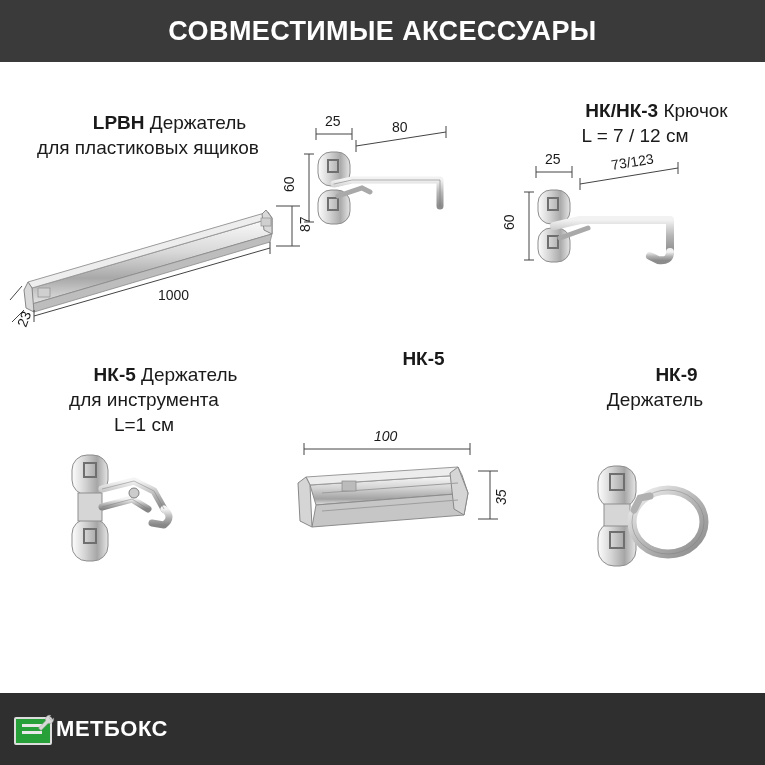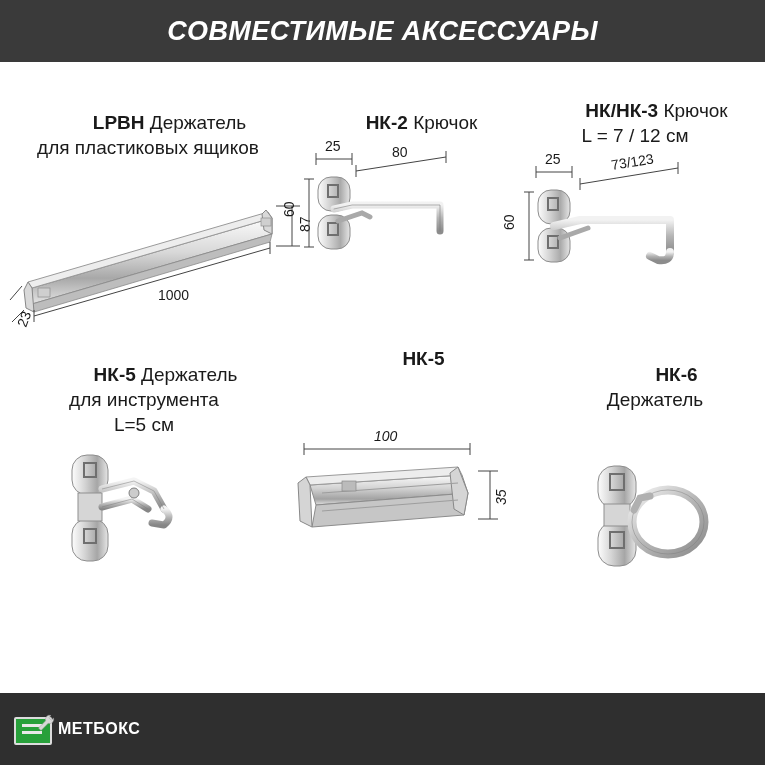--- a/index.html
+++ b/index.html
@@ -33,21 +33,20 @@
     align-items: center;
     justify-content: center;
   }
   .header-title {
     color: #ffffff;
     font-size: 27px;
     font-weight: bold;
     letter-spacing: 0.4px;
     text-align: left;
     font-family: "Liberation Sans", sans-serif;
-    font-style: italic;
   }
 
   
   .footer {
     position: absolute;
     left: 0;
     bottom: 0;
     width: 765px;
     height: 72px;
     background: #2f2f2f;
@@ -89,21 +88,21 @@
   }
   .logo-wrench {
     position: absolute;
     left: 26px;
     top: 2px;
     width: 20px;
     height: 20px;
   }
   .logo-text {
     color: #ffffff;
-    font-size: 16px;
+    font-size: 22px;
     font-weight: bold;
     letter-spacing: 0.5px;
     margin-left: 4px;
   }
 
   
   .grid {
     position: absolute;
     left: 0;
     top: 62px;
@@ -199,24 +198,20 @@
           <g stroke="#444" stroke-width="1" fill="none">
             <line x1="4" y1="126" x2="-8" y2="140"></line>
             <line x1="6" y1="150" x2="-6" y2="162"></line>
           </g>
           <text class="dimtext" x="8" y="168" transform="rotate(-70 8 168)">23</text>
         </svg>
       </div>
     </div>
 
     <div class="cell" style="left:300px; top:48px; width:200px;">
-      <div class="cell-title">
-        <span class="code">НК-2</span>
-        <span>Крючок</span>
-      </div>
       <div class="cell-art" style="height:170px;">
         <svg width="200" height="170" viewBox="0 0 200 170">
           <defs>
             <linearGradient id="plate2" x1="0" y1="0" x2="1" y2="0">
               <stop offset="0%" stop-color="#fdfdfd"></stop>
               <stop offset="35%" stop-color="#d5d5d5"></stop>
               <stop offset="70%" stop-color="#aaaaaa"></stop>
               <stop offset="100%" stop-color="#e6e6e6"></stop>
             </linearGradient>
             <linearGradient id="rod2" x1="0" y1="0" x2="0" y2="1">
@@ -315,21 +310,21 @@
           <text class="dimtext" x="-6" y="82" transform="rotate(-90 -6 82)">60</text>
         </svg>
       </div>
     </div>
 
     <div class="cell" style="left:14px; top:300px; width:260px;">
       <div class="cell-title">
         <span class="code">НК-5</span>
         <span>Держатель</span><br>
         <span>для инструмента</span><br>
-        <span>L=5 см</span>
+        <span>L=1 см</span>
       </div>
       <div class="cell-art" style="height:180px;">
         <svg width="260" height="180" viewBox="0 0 260 180">
           <defs>
             <linearGradient id="plate4" x1="0" y1="0" x2="1" y2="0">
               <stop offset="0%" stop-color="#fdfdfd"></stop>
               <stop offset="35%" stop-color="#d5d5d5"></stop>
               <stop offset="70%" stop-color="#a6a6a6"></stop>
               <stop offset="100%" stop-color="#e6e6e6"></stop>
             </linearGradient>
@@ -402,21 +397,21 @@
             <line x1="196" y1="96" x2="216" y2="96"></line>
             <line x1="208" y1="48" x2="208" y2="96"></line>
           </g>
           <text class="dimtext" x="224" y="82" transform="rotate(-90 224 82)">35</text>
         </svg>
       </div>
     </div>
 
     <div class="cell" style="left:560px; top:300px; width:190px;">
       <div class="cell-title">
-        <span class="code">НК-6</span><br>
+        <span class="code">НК-9</span><br>
         <span>Держатель</span>
       </div>
       <div class="cell-art" style="height:180px; margin-top:40px;">
         <svg width="190" height="180" viewBox="0 0 190 180">
           <defs>
             <linearGradient id="plate6" x1="0" y1="0" x2="1" y2="0">
               <stop offset="0%" stop-color="#fdfdfd"></stop>
               <stop offset="35%" stop-color="#d5d5d5"></stop>
               <stop offset="70%" stop-color="#a6a6a6"></stop>
               <stop offset="100%" stop-color="#e6e6e6"></stop>

